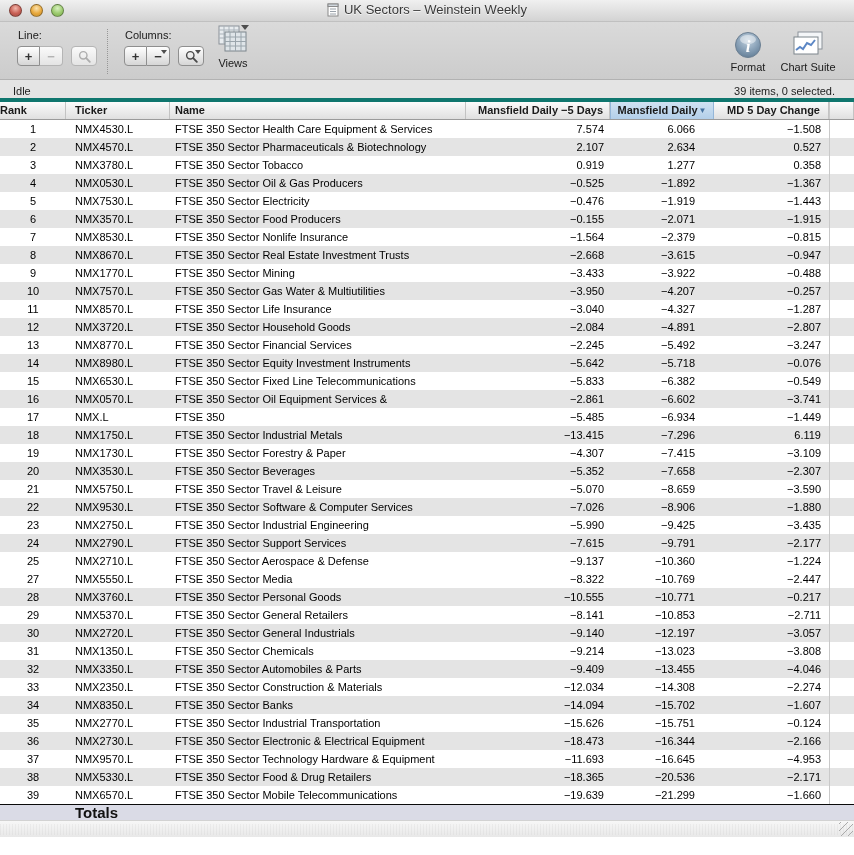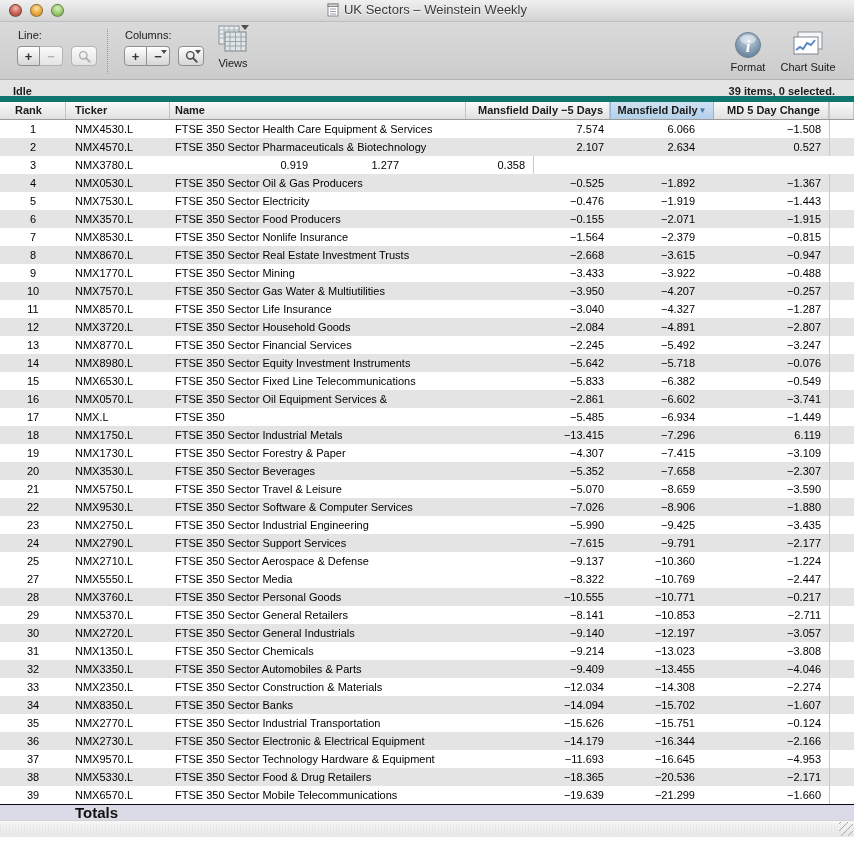--- a/index.html
+++ b/index.html
@@ -45,40 +45,40 @@
   .views-icon { width:36px; height:30px; margin:0 auto; position:relative; }
   .views-arrow { position:absolute; right:2px; top:0;
     border-left:4px solid transparent; border-right:4px solid transparent;
     border-top:5px solid #4e4e4e; }
   .tool-label { font-size:11px; color:#1a1a1a; margin-top:2px; }
   .format { right:83px; top:5px; width:46px; }
   .chartsuite { right:13px; top:5px; width:66px; }
   .icon-box { height:32px; display:flex; align-items:flex-end; justify-content:center; }
 
   
-  .statusbar { height:22px; background:#e4e4e4; border-bottom:6px solid #0f766e;
-    position:relative; font-size:11px; color:#1c1c1c;font-weight:bold; }
+  .statusbar { height:22px; background:#e4e4e4; border-bottom:4px solid #0f766e;
+    position:relative; font-size:11px; color:#1c1c1c; }
   .status-left  { position:absolute; left:13px; top:5px; }
   .status-right { position:absolute; right:19px; top:5px; }
 
   
   .thead { height:18px; display:flex; background:linear-gradient(#fbfbfb,#e0e0e0);
     border-bottom:1px solid #9b9b9b; font-size:11px; font-weight:bold; color:#1a1a1a; }
   .th { line-height:17px; border-right:1px solid #c3c3c3; white-space:nowrap; overflow:hidden; }
   .th.sorted { background:linear-gradient(#d0e2f2,#b3cfe9); border-left:1px solid #94b6d8;
     border-right:1px solid #94b6d8; text-align:center; }
   .sort-arrow { font-size:8px; color:#44719f; margin-left:1px; vertical-align:1px; }
 
   .tr { display:flex; height:18px; line-height:18px; font-size:11px; color:#000;
     background:#ffffff; white-space:nowrap; }
   .tr.alt { background:#e4e4e4; }
   .td { overflow:hidden; }
 
   .c-rank   { width:66px;  text-align:center; }
-  .thead .c-rank { text-align:left; padding-left:15px; }
+  .thead .c-rank { text-align:left; }
   .c-ticker { width:104px; padding-left:9px; }
   .c-name   { width:296px; padding-left:5px; }
   .c-md5d   { width:144px; text-align:right; padding-right:6px; }
   .c-md     { width:104px; text-align:right; padding-right:19px; }
   .thead .c-md { padding-right:0; }
   .c-mdc    { width:115px; text-align:right; padding-right:8px; }
   .c-fill   { flex:1; border-left:1px solid #c9c9c9; }
 
   .totals { height:16px; display:flex; align-items:center; background:#dadbe6;
     border-top:1px solid #0a0a0a; font-size:15px; font-weight:bold; color:#111; }
@@ -216,20 +216,21 @@
         <div class="td c-ticker">NMX4570.L</div>
         <div class="td c-name">FTSE 350 Sector Pharmaceuticals &amp; Biotechnology</div>
         <div class="td c-md5d">2.107</div>
         <div class="td c-md">2.634</div>
         <div class="td c-mdc">0.527</div>
         <div class="td c-fill"></div>
       </div>
       <div class="tr">
         <div class="td c-rank">3</div>
         <div class="td c-ticker">NMX3780.L</div>
+        <div class="td c-name">FTSE 350 Sector Tobacco</div>
         <div class="td c-md5d">0.919</div>
         <div class="td c-md">1.277</div>
         <div class="td c-mdc">0.358</div>
         <div class="td c-fill"></div>
       </div>
       <div class="tr alt">
         <div class="td c-rank">4</div>
         <div class="td c-ticker">NMX0530.L</div>
         <div class="td c-name">FTSE 350 Sector Oil &amp; Gas Producers</div>
         <div class="td c-md5d">−0.525</div>
@@ -504,21 +505,21 @@
         <div class="td c-name">FTSE 350 Sector Industrial Transportation</div>
         <div class="td c-md5d">−15.626</div>
         <div class="td c-md">−15.751</div>
         <div class="td c-mdc">−0.124</div>
         <div class="td c-fill"></div>
       </div>
       <div class="tr alt">
         <div class="td c-rank">36</div>
         <div class="td c-ticker">NMX2730.L</div>
         <div class="td c-name">FTSE 350 Sector Electronic &amp; Electrical Equipment</div>
-        <div class="td c-md5d">−14.179</div>
+        <div class="td c-md5d">−18.473</div>
         <div class="td c-md">−16.344</div>
         <div class="td c-mdc">−2.166</div>
         <div class="td c-fill"></div>
       </div>
       <div class="tr">
         <div class="td c-rank">37</div>
         <div class="td c-ticker">NMX9570.L</div>
         <div class="td c-name">FTSE 350 Sector Technology Hardware &amp; Equipment</div>
         <div class="td c-md5d">−11.693</div>
         <div class="td c-md">−16.645</div>

